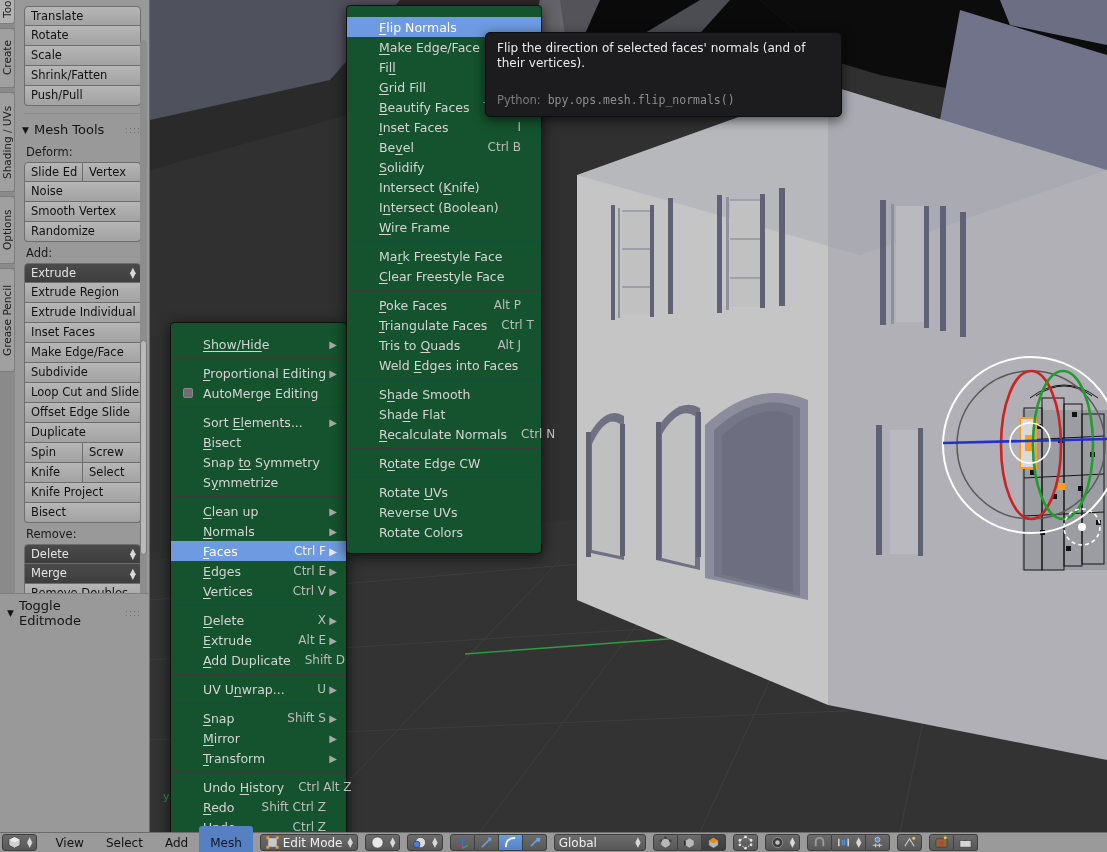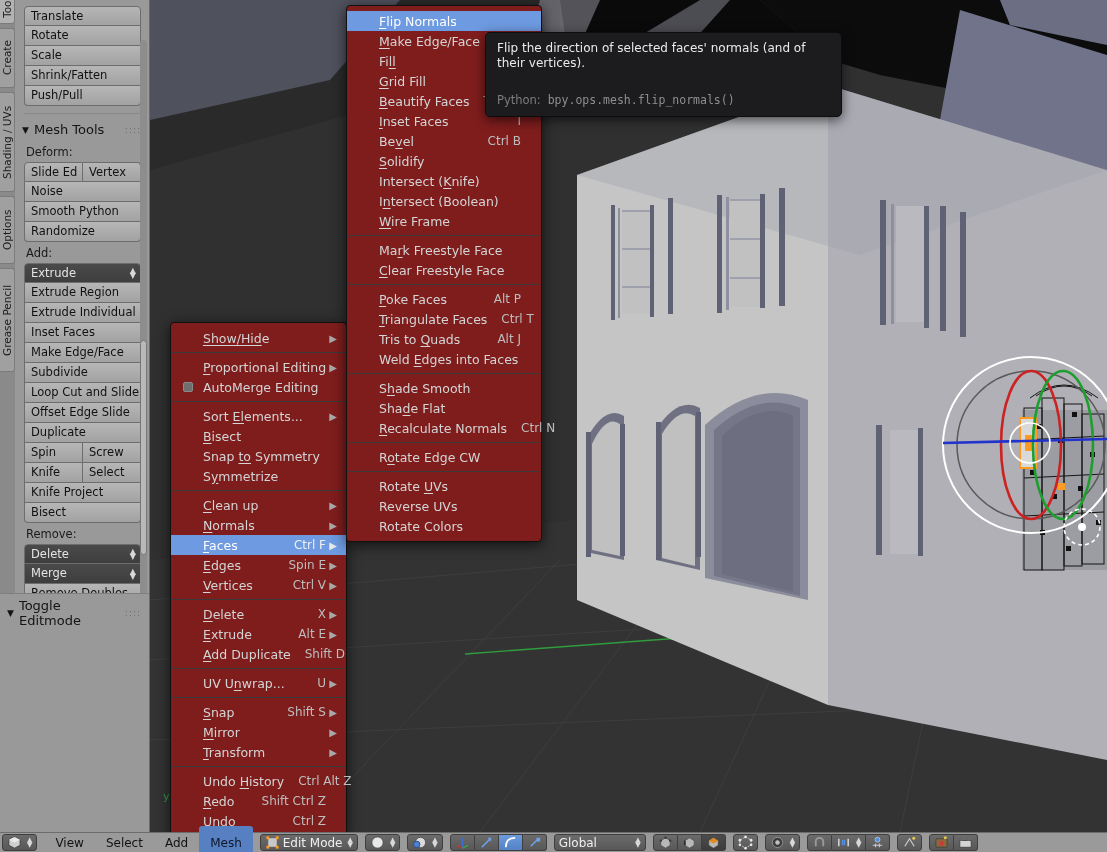--- a/index.html
+++ b/index.html
@@ -100,25 +100,25 @@
   }
   #toggle-editmode {
     position: absolute; left: 0; bottom: 200px; width: 150px;
     background: #999999;
     border-top: 1px solid #7f7f7f;
   }
 
   
   .menu {
     position: absolute;
-    background: #7f1d1d;
+    background: #14532d;
     border: 1px solid #111;
     border-radius: 4px;
     box-shadow: 0 3px 14px rgba(0,0,0,.65);
-    padding: 5px 0;
+    padding: 11px 0;
     font-size: 12.5px;
   }
   .mi {
     display: flex; align-items: center;
     height: 20px; padding: 0 6px 0 0;
     color: #d4d4d4; white-space: nowrap;
     position: relative;
   }
   .mi .lbl { padding-left: 32px; flex: 1; }
   .mi .acc { color: #bdbdbd; font-size: 12px; padding-left: 14px; }
@@ -368,21 +368,21 @@
 
       <div class="grp-label">Deform:</div>
       <div class="btnrow">
         <div class="tbtn ltop">Slide Ed</div>
         <div class="tbtn rtop">Vertex</div>
       </div>
       <div class="btnrow">
           <div class="tbtn mid">Noise</div>
         </div>
       <div class="btnrow">
-          <div class="tbtn mid">Smooth Python</div>
+          <div class="tbtn mid">Smooth Vertex</div>
         </div>
       <div class="btnrow">
           <div class="tbtn mid bot">Randomize</div>
         </div>
 
       <div class="grp-label">Add:</div>
       <div class="btnrow">
         <div class="tbtn top dark">
           <span>Extrude</span>
           <span class="spin-arrows">
@@ -511,21 +511,21 @@
       <span class="lbl"><span class="u">N</span>ormals</span>
         <span class="arw">▶</span>
     </div>
     <div class="mi sel">
       <span class="lbl"><span class="u">F</span>aces</span>
       <span class="acc">Ctrl F</span>
       <span class="arw">▶</span>
     </div>
     <div class="mi">
       <span class="lbl"><span class="u">E</span>dges</span>
-      <span class="acc">Spin E</span>
+      <span class="acc">Ctrl E</span>
       <span class="arw">▶</span>
     </div>
     <div class="mi">
       <span class="lbl"><span class="u">V</span>ertices</span>
       <span class="acc">Ctrl V</span>
       <span class="arw">▶</span>
     </div>
     <div class="msep"></div>
 
     <div class="mi">

